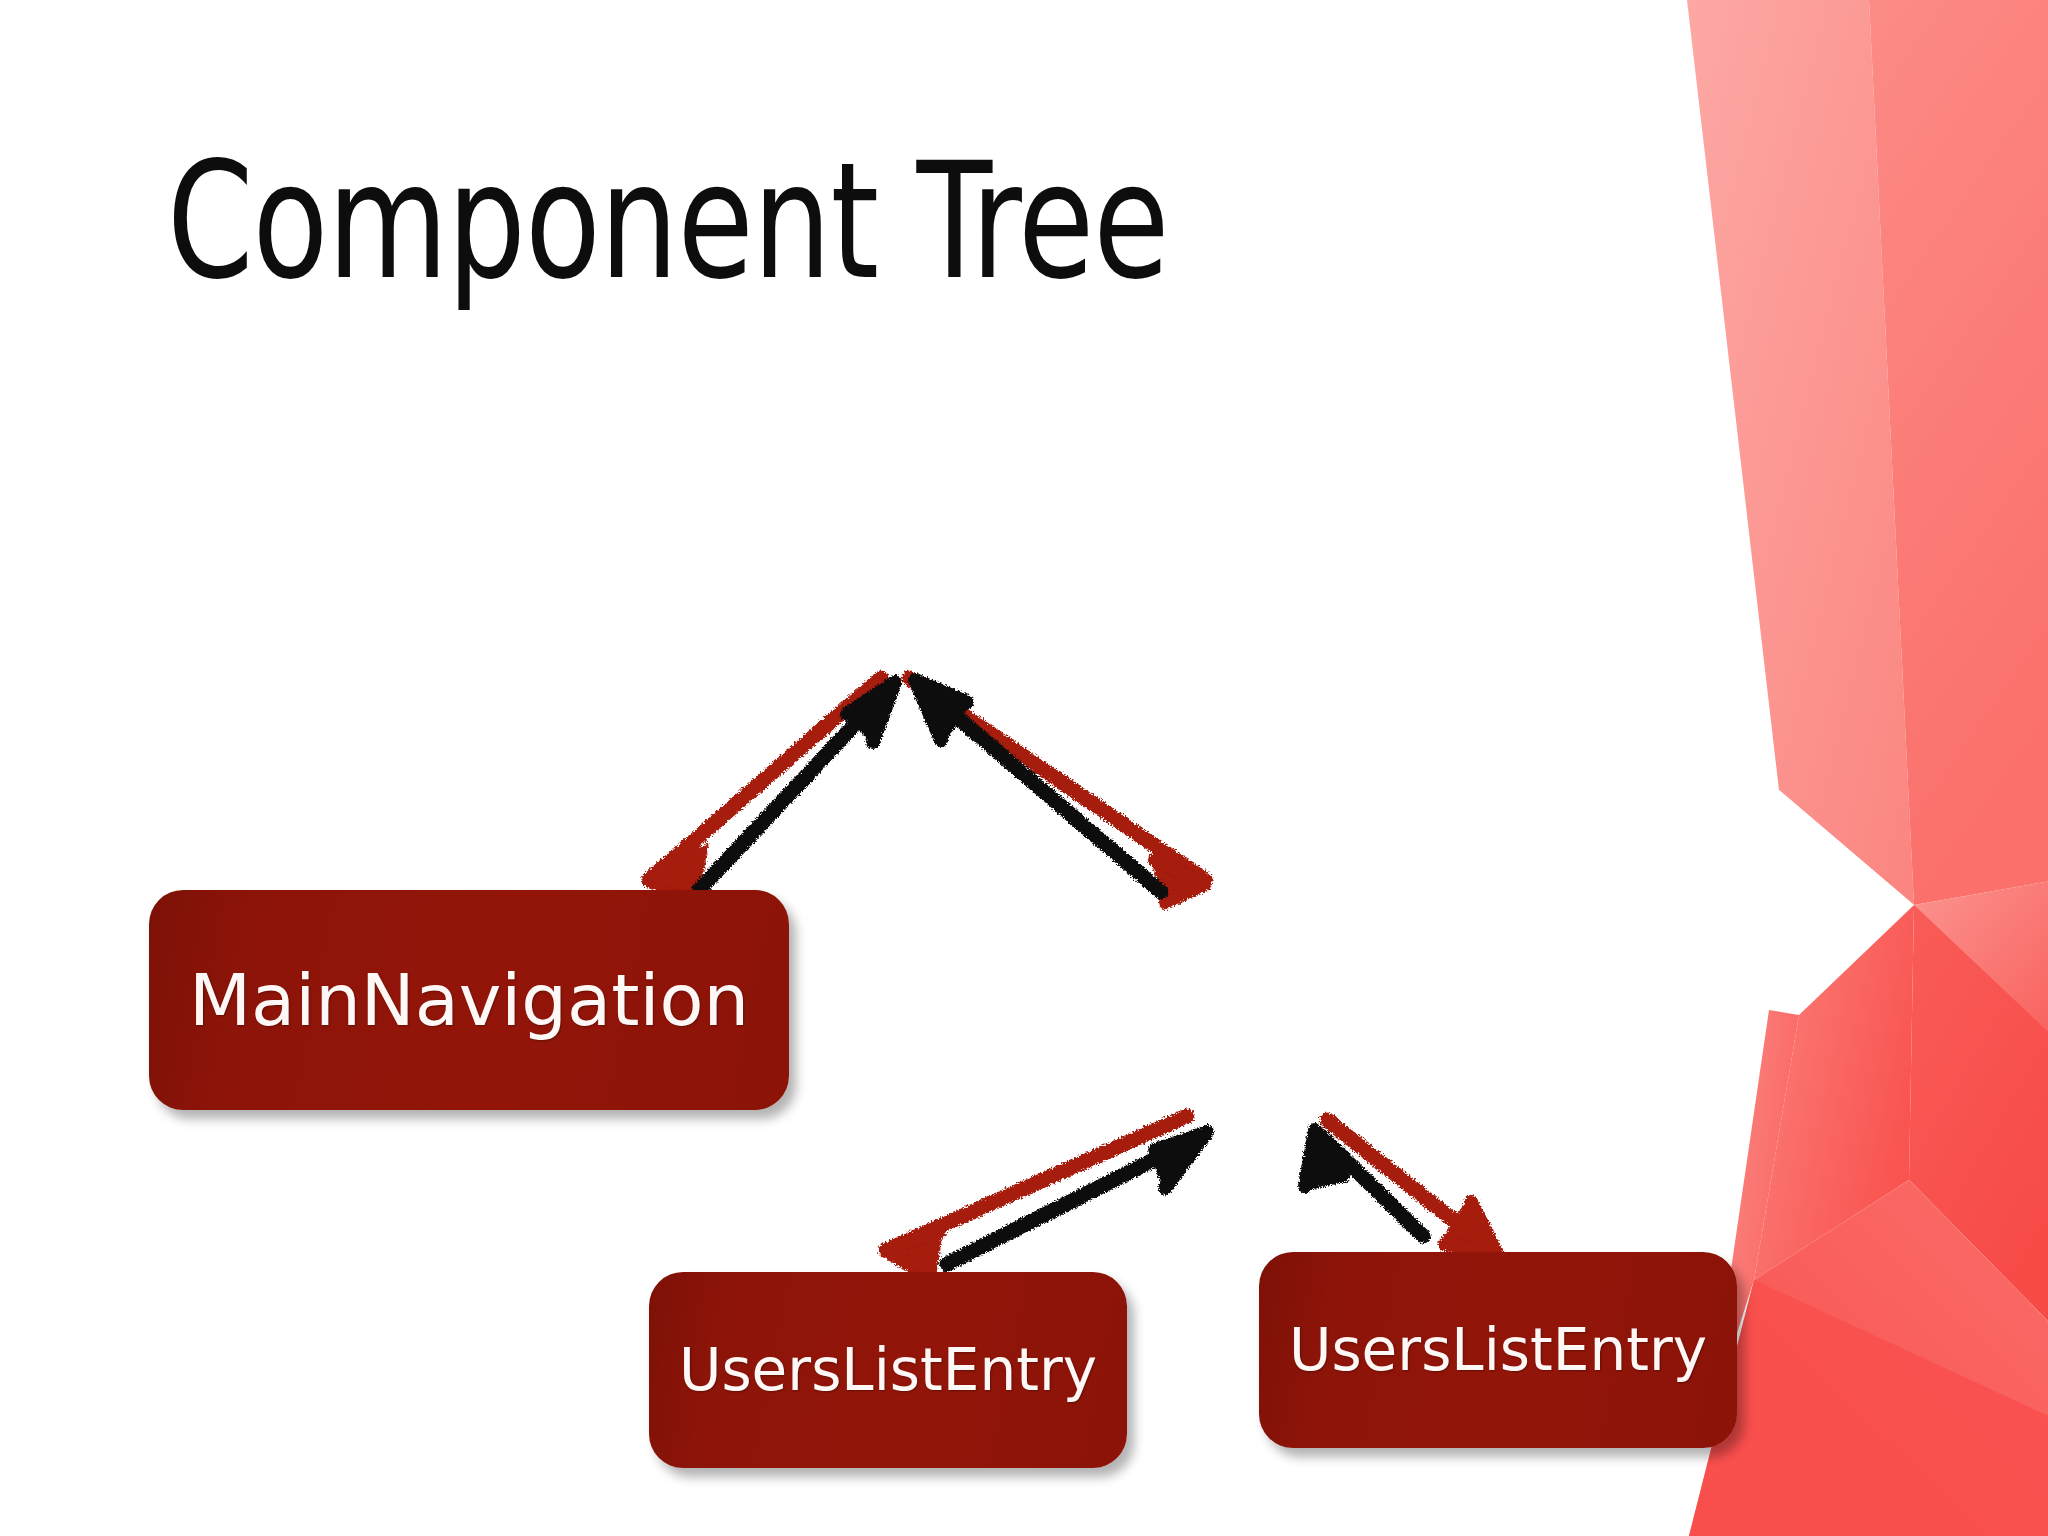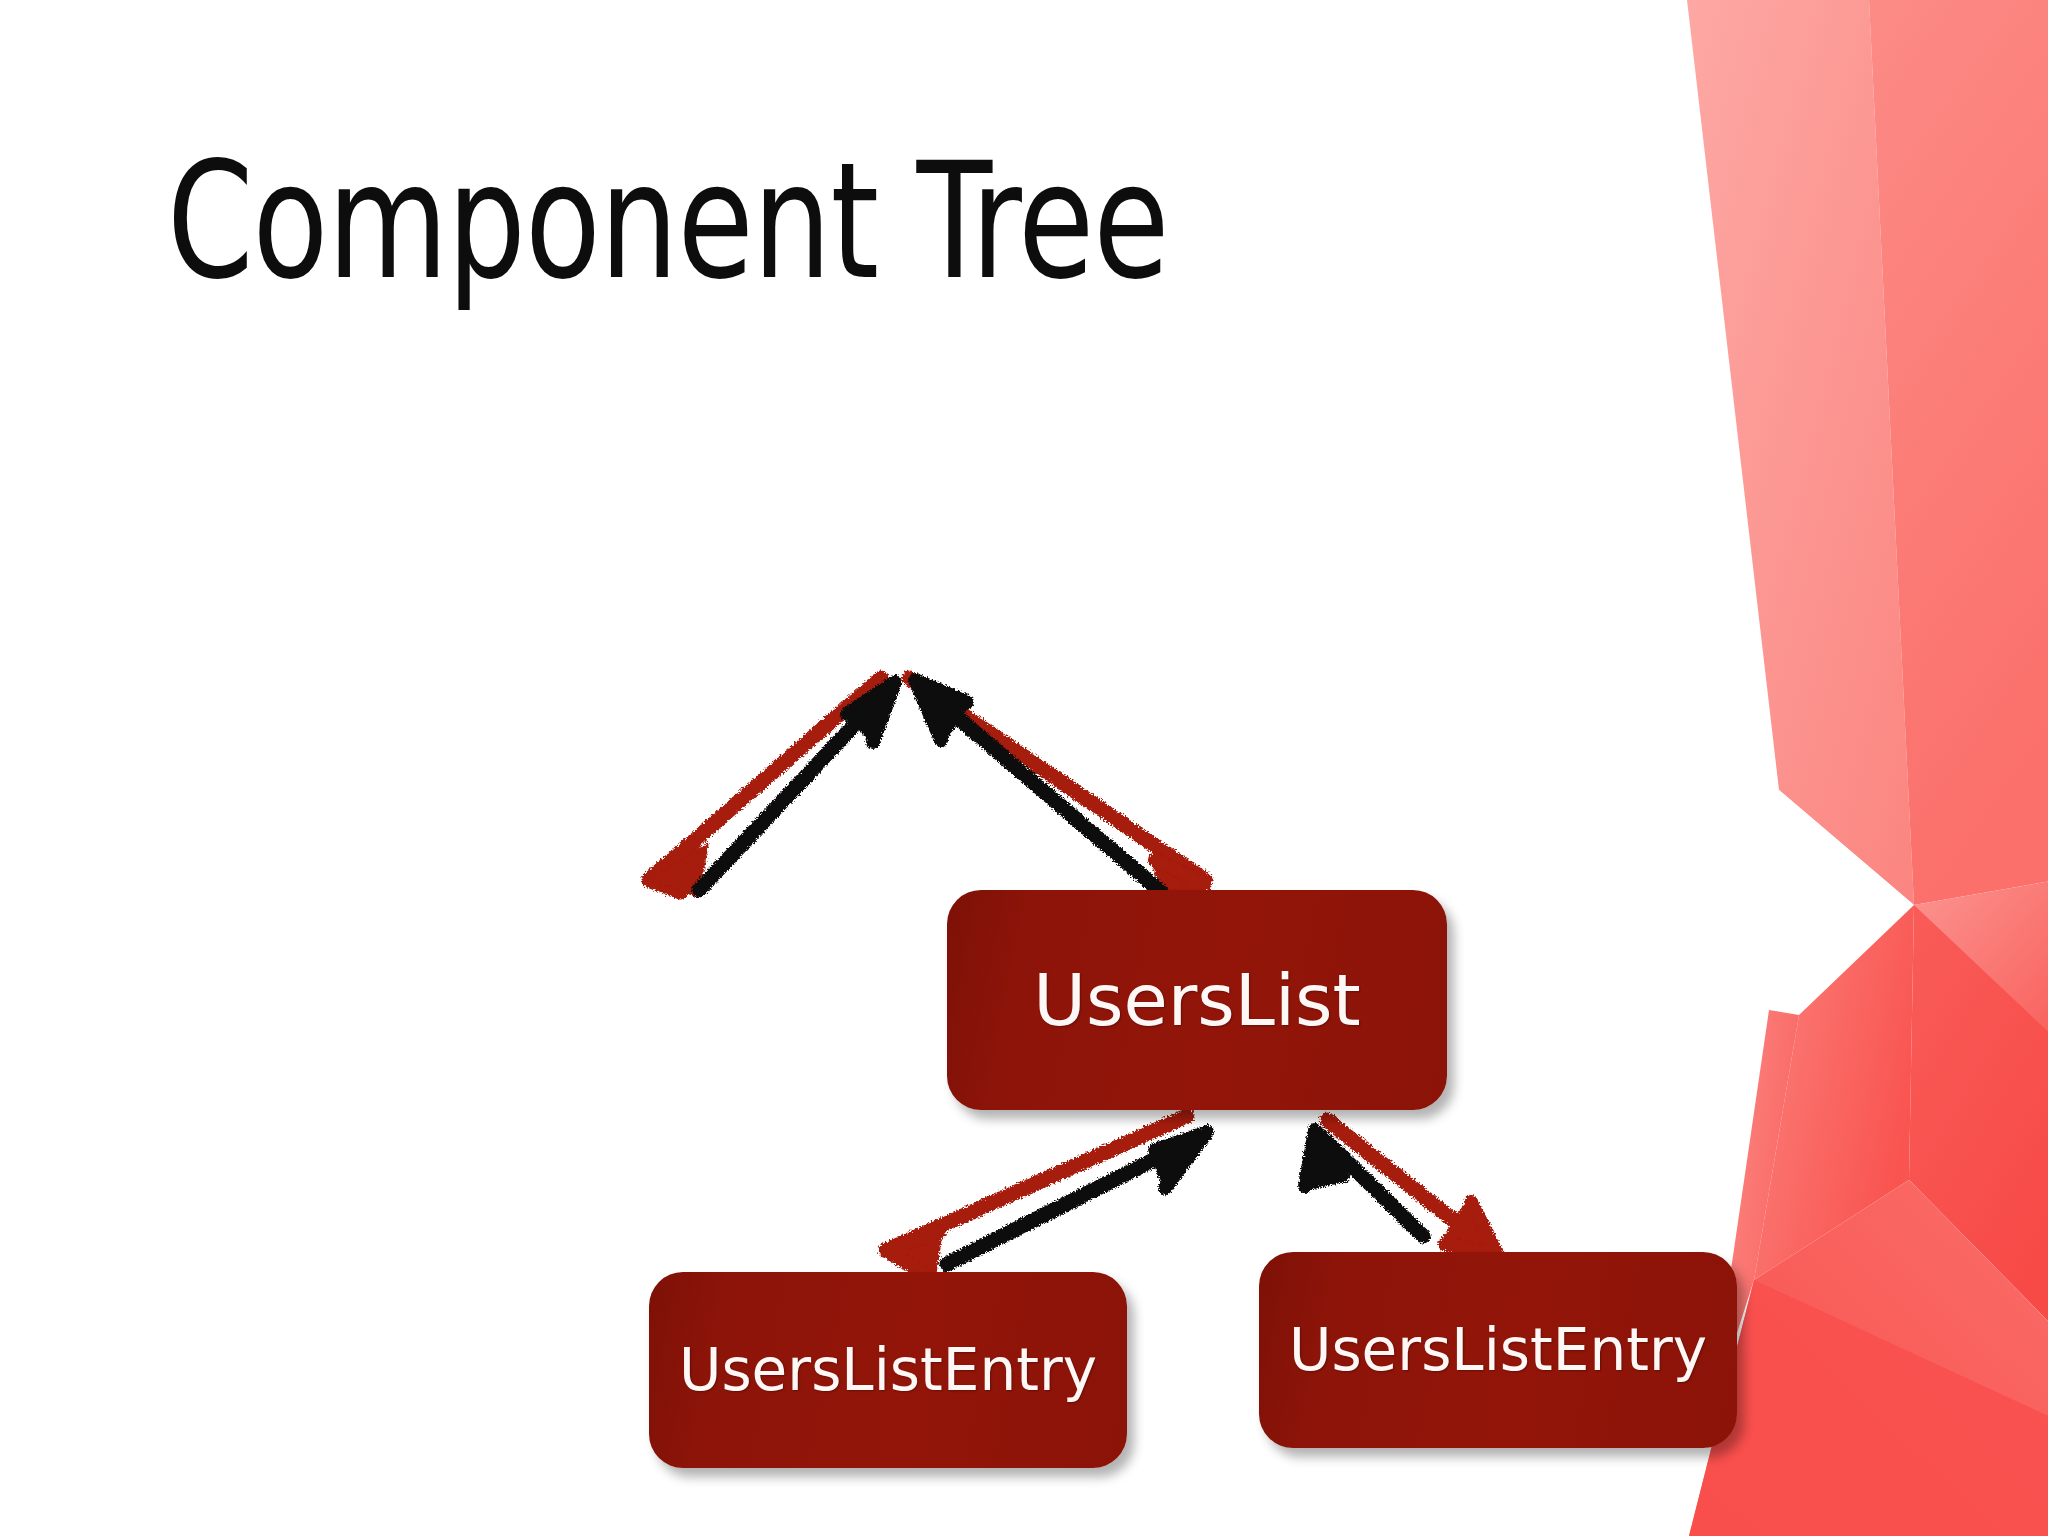--- a/index.html
+++ b/index.html
@@ -209,20 +209,20 @@
       <path d="M 1488,1254 L 1436,1244 M 1488,1254 L 1462,1202" stroke="#a61a0b" stroke-width="14" fill="none" stroke-linecap="round"></path>
     </g>
     <g filter="url(#rough2)">
       <path d="M 1414,1236 L 1312,1136" stroke="#111111" stroke-width="15" fill="none" stroke-linecap="round"></path>
       <polygon points="1306,1130 1336,1182 1292,1192" fill="#111111"></polygon>
       <path d="M 1306,1130 L 1334,1176 M 1306,1130 L 1296,1186" stroke="#111111" stroke-width="14" fill="none" stroke-linecap="round"></path>
     </g>
   </svg>
 
 
-
-  <div class="node" id="node-userslist">UsersList</div>
+  <div class="node" id="node-mainnavigation">MainNavigation</div>
+
 
   <div class="node" id="node-userslistentry-1">UsersListEntry</div>
 
   <div class="node" id="node-userslistentry-2">UsersListEntry</div>
 
 </div>
 
 </body></html>

